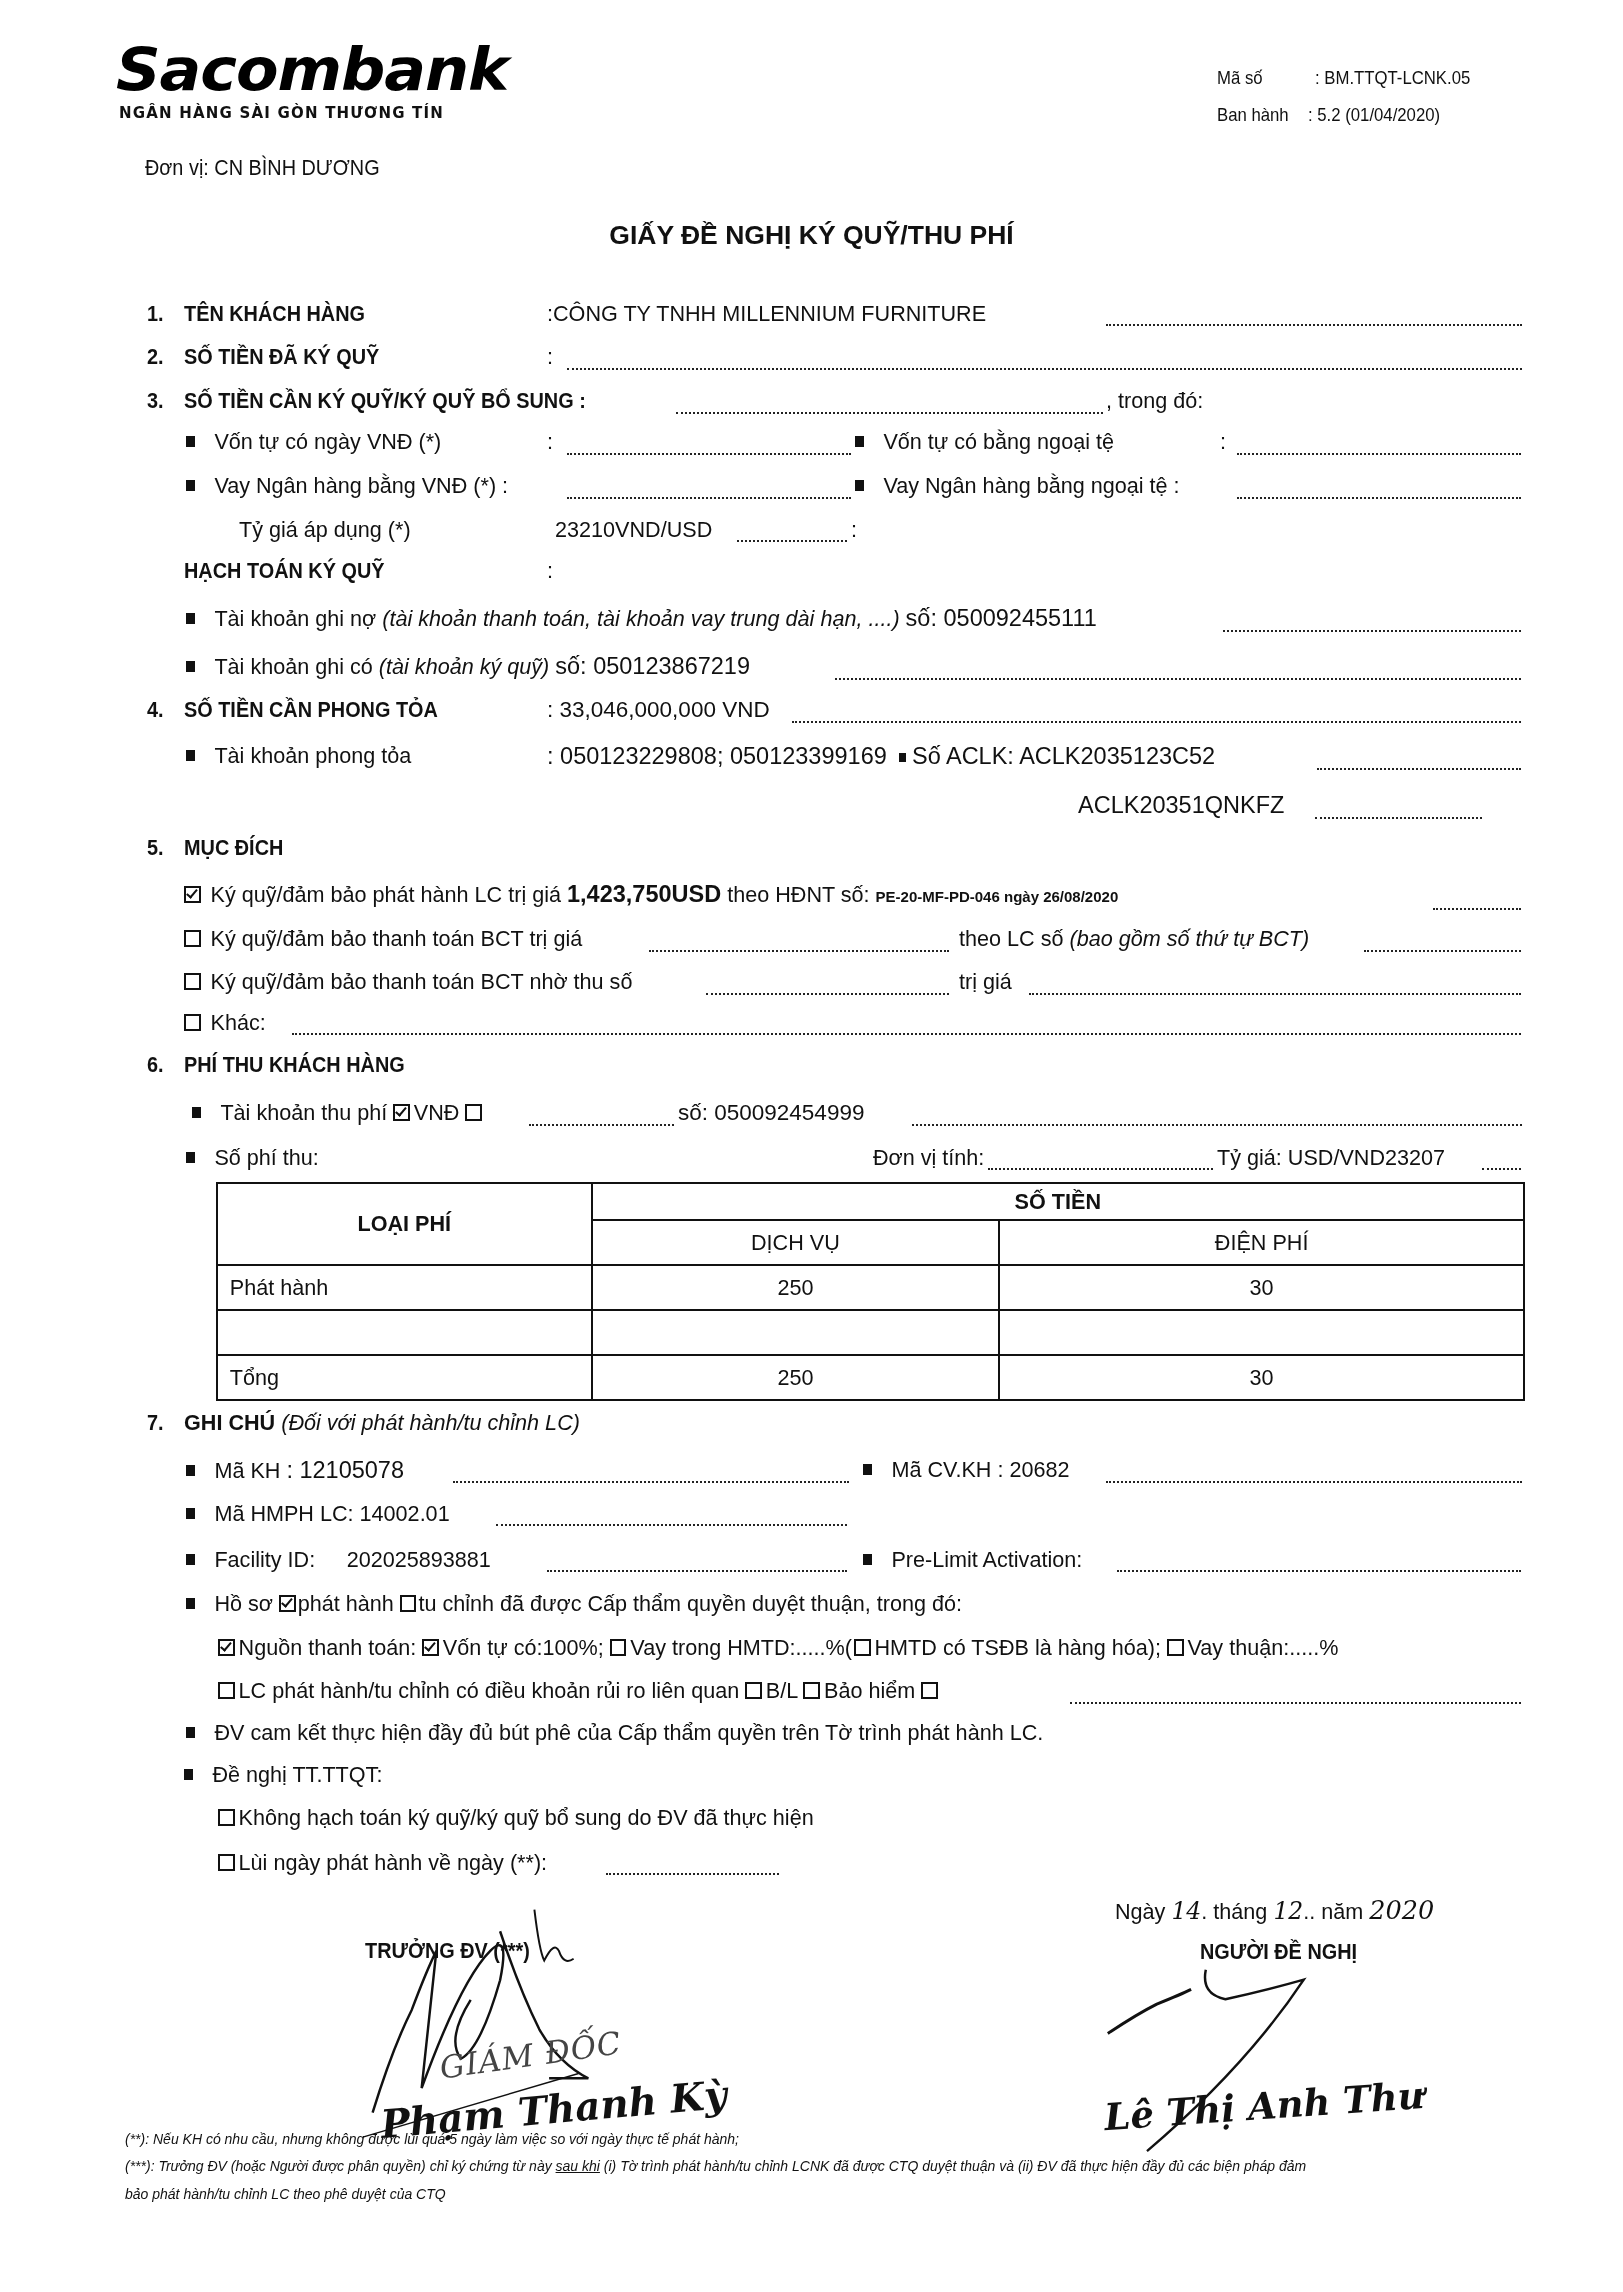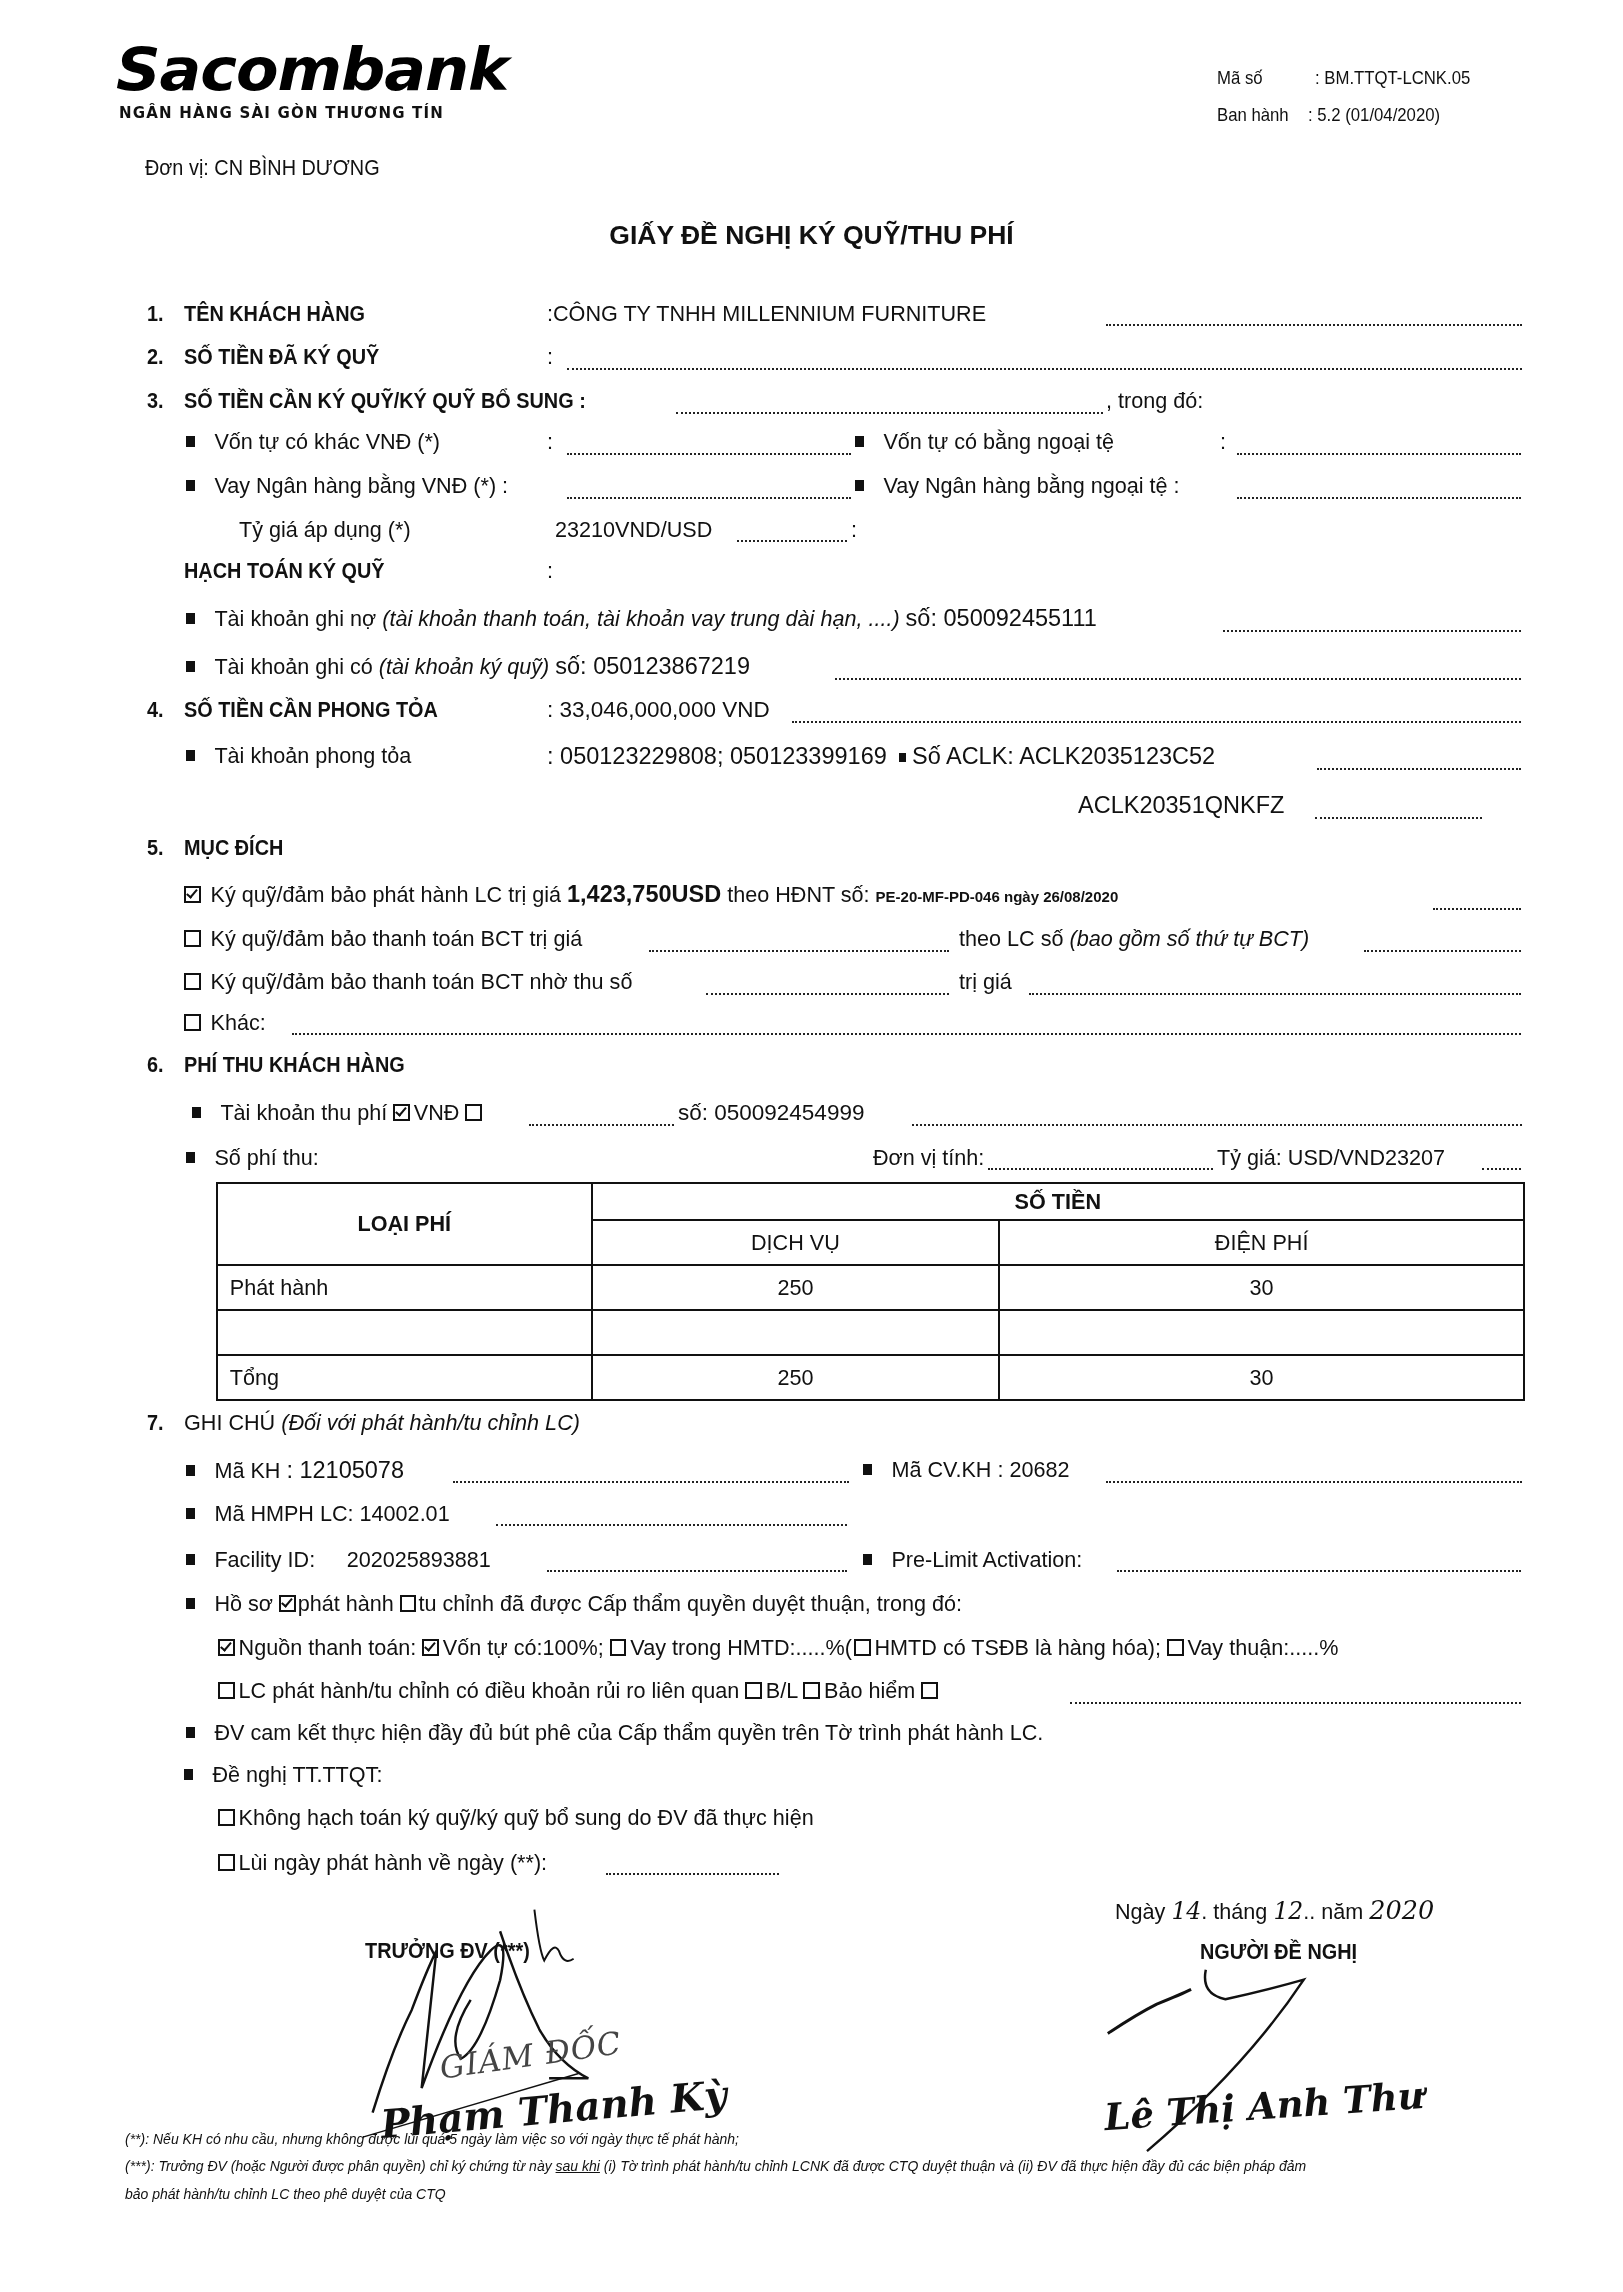--- a/index.html
+++ b/index.html
@@ -53,21 +53,21 @@
 <div class="abs tb" style="left:184px; top:344px;">SỐ TIỀN ĐÃ KÝ QUỸ</div>
 <div class="abs t" style="left:547px; top:344px;">:</div>
 <div class="abs dots" style="left:567px; top:367px; width:955px;"></div>
 
 <div class="abs tb" style="left:147px; top:388px;">3.</div>
 <div class="abs tb" style="left:184px; top:388px;">SỐ TIỀN CẦN KÝ QUỸ/KÝ QUỸ BỔ SUNG :</div>
 <div class="abs dots" style="left:676px; top:411px; width:427px;"></div>
 <div class="abs t" style="left:1106px; top:388px;">, trong đó:</div>
 
 <div class="abs bul" style="left:186px; top:429px;">
-  <span class="sq"></span><span>Vốn tự có khác VNĐ (*)</span>
+  <span class="sq"></span><span>Vốn tự có ngày VNĐ (*)</span>
 </div>
 <div class="abs t" style="left:547px; top:429px;">:</div>
 <div class="abs dots" style="left:567px; top:452px; width:284px;"></div>
 <div class="abs bul" style="left:855px; top:429px;">
   <span class="sq"></span><span>Vốn tự có bằng ngoại tệ</span>
 </div>
 <div class="abs t" style="left:1220px; top:429px;">:</div>
 <div class="abs dots" style="left:1237px; top:452px; width:284px;"></div>
 
 <div class="abs bul" style="left:186px; top:473px;">
@@ -194,21 +194,21 @@
   <tr>
     <td>Tổng</td>
     <td class="num">250</td>
     <td class="num">30</td>
   </tr>
 </tbody>
   </table>
 
 <div class="abs tb" style="left:147px; top:1410px;">7.</div>
 <div class="abs t" style="left:184px; top:1410px;">
-  <span style="font-weight:normal;">GHI CHÚ</span>
+  <span style="font-weight:bold;">GHI CHÚ</span>
   <span class="it">(Đối với phát hành/tu chỉnh LC)</span>
 </div>
 
 <div class="abs bul" style="left:186px; top:1457px;">
   <span class="sq"></span><span>Mã KH</span>
   <span style="font-size:23.5px;">: 12105078</span>
 </div>
 <div class="abs dots" style="left:453px; top:1480px; width:396px;"></div>
 <div class="abs bul" style="left:863px; top:1457px;">
   <span class="sq"></span><span>Mã CV.KH :</span>

